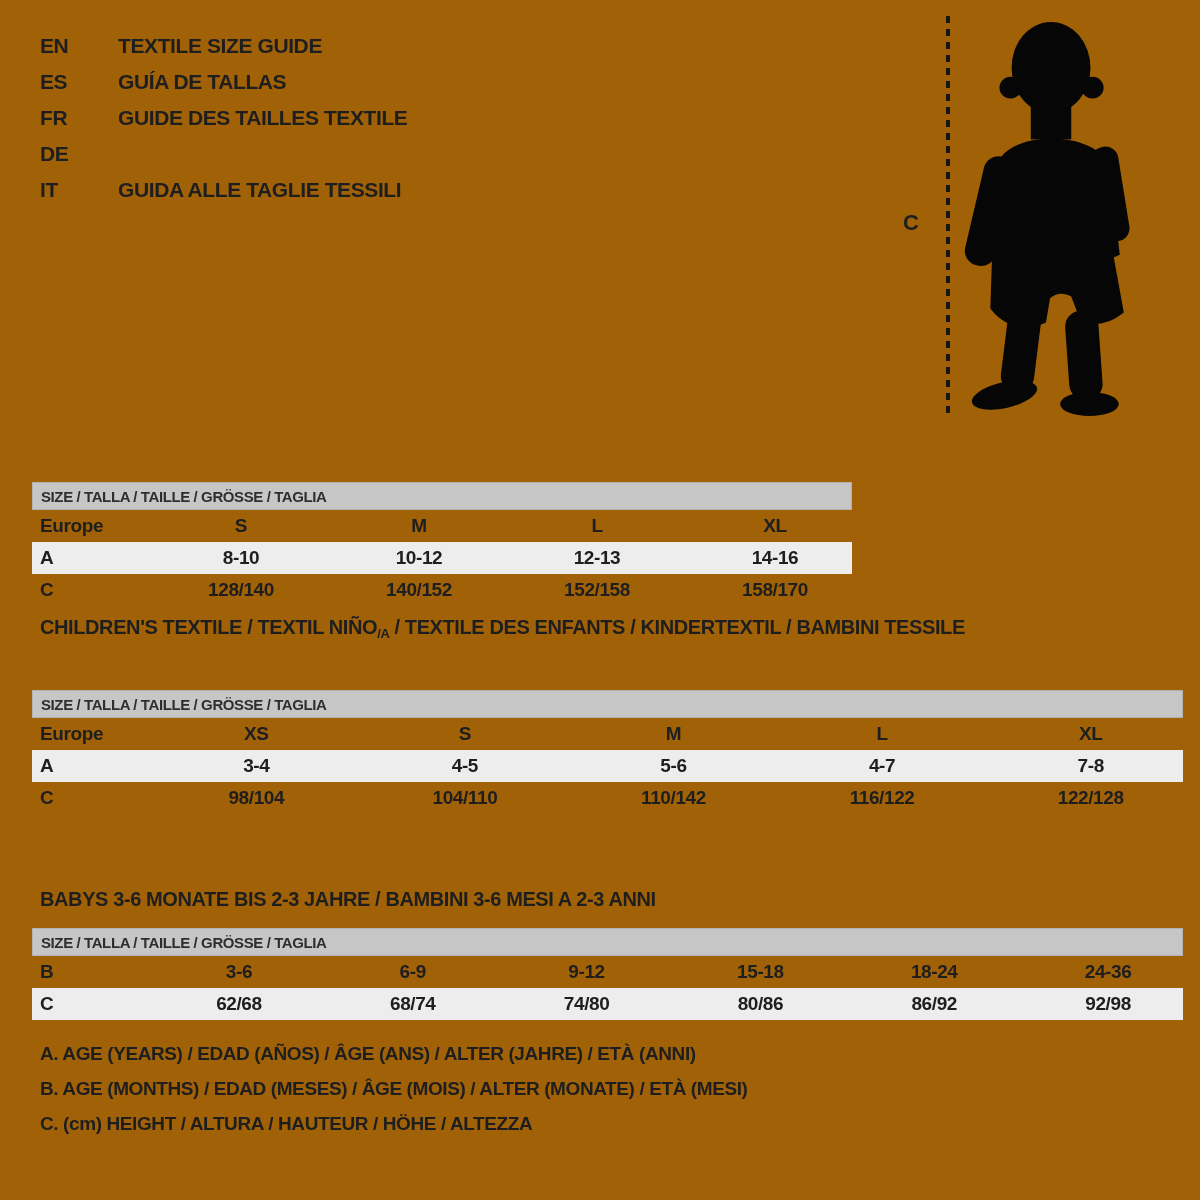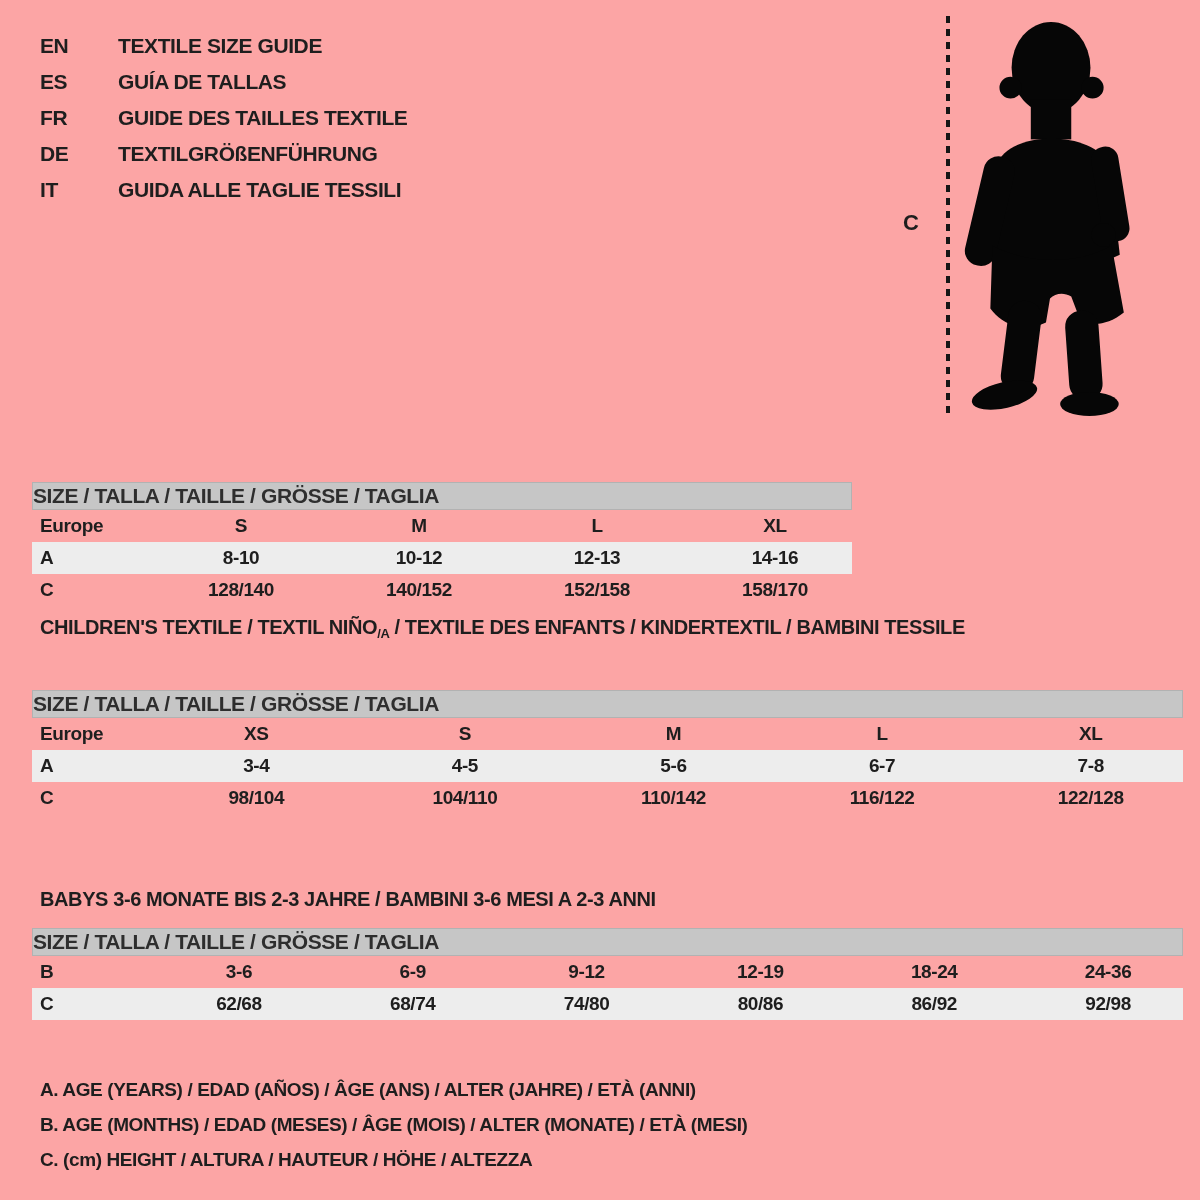--- a/index.html
+++ b/index.html
@@ -1,17 +1,17 @@
 <!DOCTYPE html>
 <html><head>
 <meta charset="utf-8">
 <style>
   html,body{margin:0;padding:0;background:#fff;}
   .page{
-    position:relative;width:1200px;height:1200px;background:#fca5a5;overflow:hidden;
+    position:relative;width:1200px;height:1200px;background:#a16207;overflow:hidden;
     font-family:"Liberation Sans",sans-serif;font-weight:700;color:#1e1e1e;
     letter-spacing:-0.4px;
   }
   
   .lang-list{position:absolute;left:40px;top:28px;}
   .lang-row{display:flex;height:36px;align-items:center;font-size:21px;}
   .lang-code{width:78px;}
   
   .dash-line{
     position:absolute;left:946px;top:16px;width:4px;height:402px;
@@ -19,30 +19,30 @@
   }
   .c-label{position:absolute;left:903px;top:210px;font-size:22px;}
   .silhouette{position:absolute;left:958px;top:14px;}
   
   .sec-title{position:absolute;left:40px;font-size:20px;white-space:nowrap;}
   .sec-title .sub{font-size:13px;vertical-align:-4px;}
   
   .tbl{position:absolute;left:32px;}
   .size-bar{
     height:28px;background:#c6c6c6;border:1px solid #b2b2b2;box-sizing:border-box;
-    display:flex;align-items:center;font-size:21px;color:#2e2e2e;
+    display:flex;align-items:center;padding-left:8px;font-size:15px;color:#2e2e2e;
   }
   .t-row{display:flex;align-items:center;height:32px;font-size:19px;gap:24px;}
   .rows .t-row:nth-child(even){background:#ededed;}
   .cell{text-align:center;flex:1;}
   .cell.label{flex:0 0 108px;text-align:left;padding-left:8px;box-sizing:border-box;}
   .tbl-junior{width:820px;}
   .tbl-wide{width:1151px;}
   
-  .notes{position:absolute;left:40px;top:1072px;}
+  .notes{position:absolute;left:40px;top:1036px;}
   .note-line{height:35px;display:flex;align-items:center;font-size:19px;white-space:nowrap;}
 </style>
 </head>
 <body>
 
 <div class="page">
 
   <div class="lang-list" id="lang-list">
       <div class="lang-row">
         <div class="lang-code">EN</div>
@@ -51,21 +51,20 @@
       <div class="lang-row">
         <div class="lang-code">ES</div>
         <div class="lang-label">GUÍA DE TALLAS</div>
       </div>
       <div class="lang-row">
         <div class="lang-code">FR</div>
         <div class="lang-label">GUIDE DES TAILLES TEXTILE</div>
       </div>
       <div class="lang-row">
         <div class="lang-code">DE</div>
-        <div class="lang-label">TEXTILGRÖßENFÜHRUNG</div>
       </div>
       <div class="lang-row">
         <div class="lang-code">IT</div>
         <div class="lang-label">GUIDA ALLE TAGLIE TESSILI</div>
       </div>
     </div>
 
   <div class="dash-line"></div>
   <div class="c-label">C</div>
   <svg class="silhouette" width="182" height="403" viewBox="0 0 180 405" preserveAspectRatio="none" aria-hidden="true">
@@ -123,21 +122,21 @@
           <div class="cell val">S</div>
           <div class="cell val">M</div>
           <div class="cell val">L</div>
           <div class="cell val">XL</div>
         </div>
         <div class="t-row">
           <div class="cell label">A</div>
           <div class="cell val">3-4</div>
           <div class="cell val">4-5</div>
           <div class="cell val">5-6</div>
-          <div class="cell val">6-7</div>
+          <div class="cell val">4-7</div>
           <div class="cell val">7-8</div>
         </div>
         <div class="t-row">
           <div class="cell label">C</div>
           <div class="cell val">98/104</div>
           <div class="cell val">104/110</div>
           <div class="cell val">110/142</div>
           <div class="cell val">116/122</div>
           <div class="cell val">122/128</div>
         </div>
@@ -146,21 +145,21 @@
 
   <div class="sec-title" style="top:888px">BABYS 3-6 MONATE BIS 2-3 JAHRE / BAMBINI 3-6 MESI A 2-3 ANNI</div>
   <div class="tbl tbl-wide" id="tbl-babies" style="top:928px">
     <div class="size-bar">SIZE / TALLA / TAILLE / GRÖSSE / TAGLIA</div>
     <div class="rows">
         <div class="t-row">
           <div class="cell label">B</div>
           <div class="cell val">3-6</div>
           <div class="cell val">6-9</div>
           <div class="cell val">9-12</div>
-          <div class="cell val">12-19</div>
+          <div class="cell val">15-18</div>
           <div class="cell val">18-24</div>
           <div class="cell val">24-36</div>
         </div>
         <div class="t-row">
           <div class="cell label">C</div>
           <div class="cell val">62/68</div>
           <div class="cell val">68/74</div>
           <div class="cell val">74/80</div>
           <div class="cell val">80/86</div>
           <div class="cell val">86/92</div>

